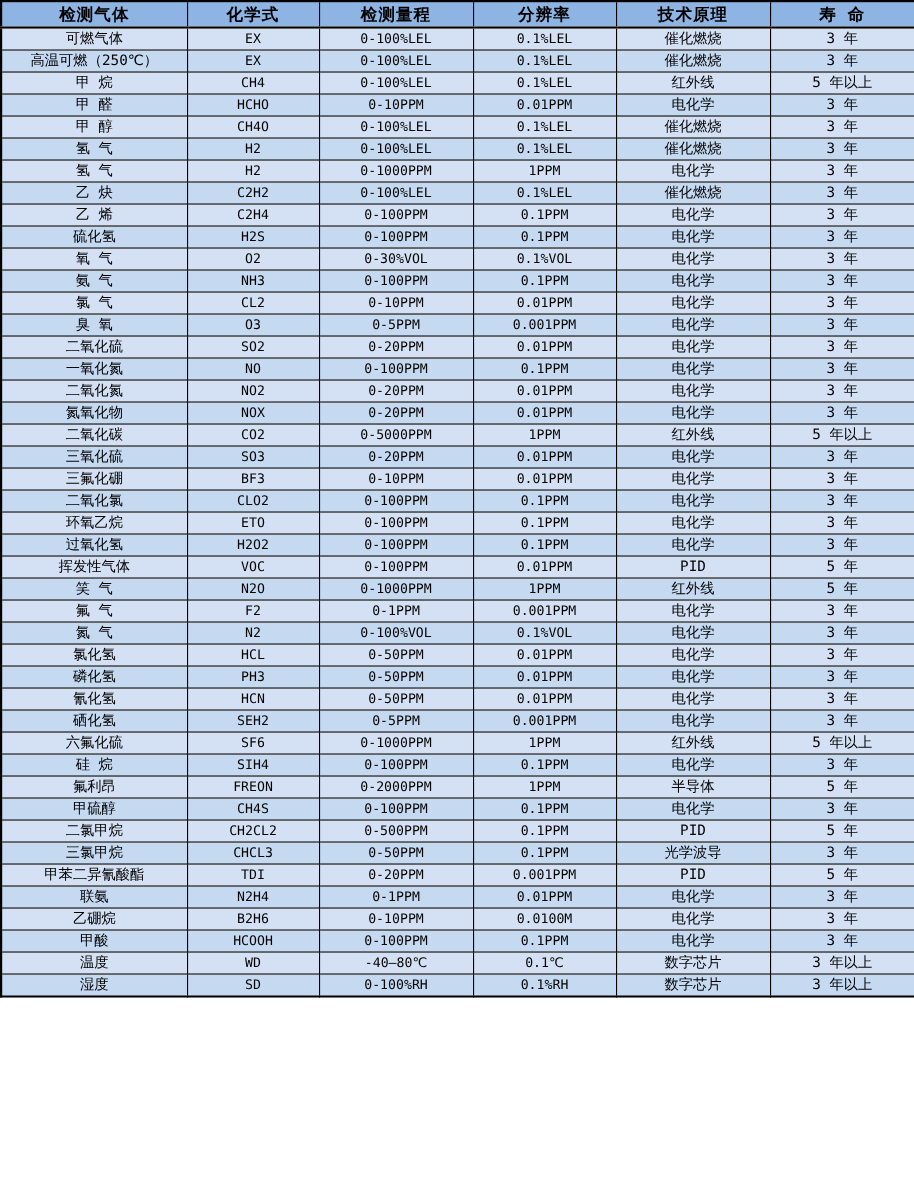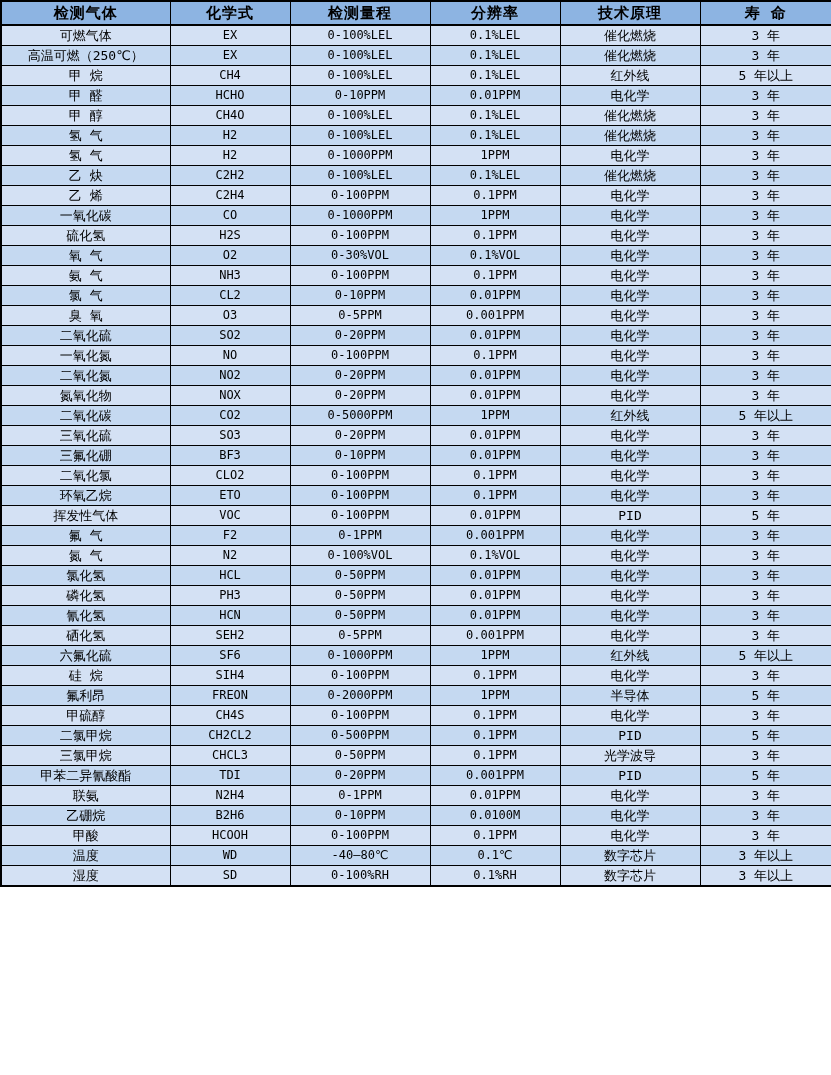--- a/index.html
+++ b/index.html
@@ -150,28 +150,20 @@
         </tr>
         <tr>
           <td>乙 烯</td>
           <td class="formula">C2H4</td>
           <td class="range">0-100PPM</td>
           <td class="resolution">0.1PPM</td>
           <td>电化学</td>
           <td>3 年</td>
         </tr>
         <tr>
-          <td>一氧化碳</td>
-          <td class="formula">CO</td>
-          <td class="range">0-1000PPM</td>
-          <td class="resolution">1PPM</td>
-          <td>电化学</td>
-          <td>3 年</td>
-        </tr>
-        <tr>
           <td>硫化氢</td>
           <td class="formula">H2S</td>
           <td class="range">0-100PPM</td>
           <td class="resolution">0.1PPM</td>
           <td>电化学</td>
           <td>3 年</td>
         </tr>
         <tr>
           <td>氧 气</td>
           <td class="formula">O2</td>
@@ -270,25 +262,41 @@
         </tr>
         <tr>
           <td>环氧乙烷</td>
           <td class="formula">ETO</td>
           <td class="range">0-100PPM</td>
           <td class="resolution">0.1PPM</td>
           <td>电化学</td>
           <td>3 年</td>
         </tr>
         <tr>
+          <td>过氧化氢</td>
+          <td class="formula">H2O2</td>
+          <td class="range">0-100PPM</td>
+          <td class="resolution">0.1PPM</td>
+          <td>电化学</td>
+          <td>3 年</td>
+        </tr>
+        <tr>
           <td>挥发性气体</td>
           <td class="formula">VOC</td>
           <td class="range">0-100PPM</td>
           <td class="resolution">0.01PPM</td>
           <td>PID</td>
+          <td>5 年</td>
+        </tr>
+        <tr>
+          <td>笑 气</td>
+          <td class="formula">N2O</td>
+          <td class="range">0-1000PPM</td>
+          <td class="resolution">1PPM</td>
+          <td>红外线</td>
           <td>5 年</td>
         </tr>
         <tr>
           <td>氟 气</td>
           <td class="formula">F2</td>
           <td class="range">0-1PPM</td>
           <td class="resolution">0.001PPM</td>
           <td>电化学</td>
           <td>3 年</td>
         </tr>

